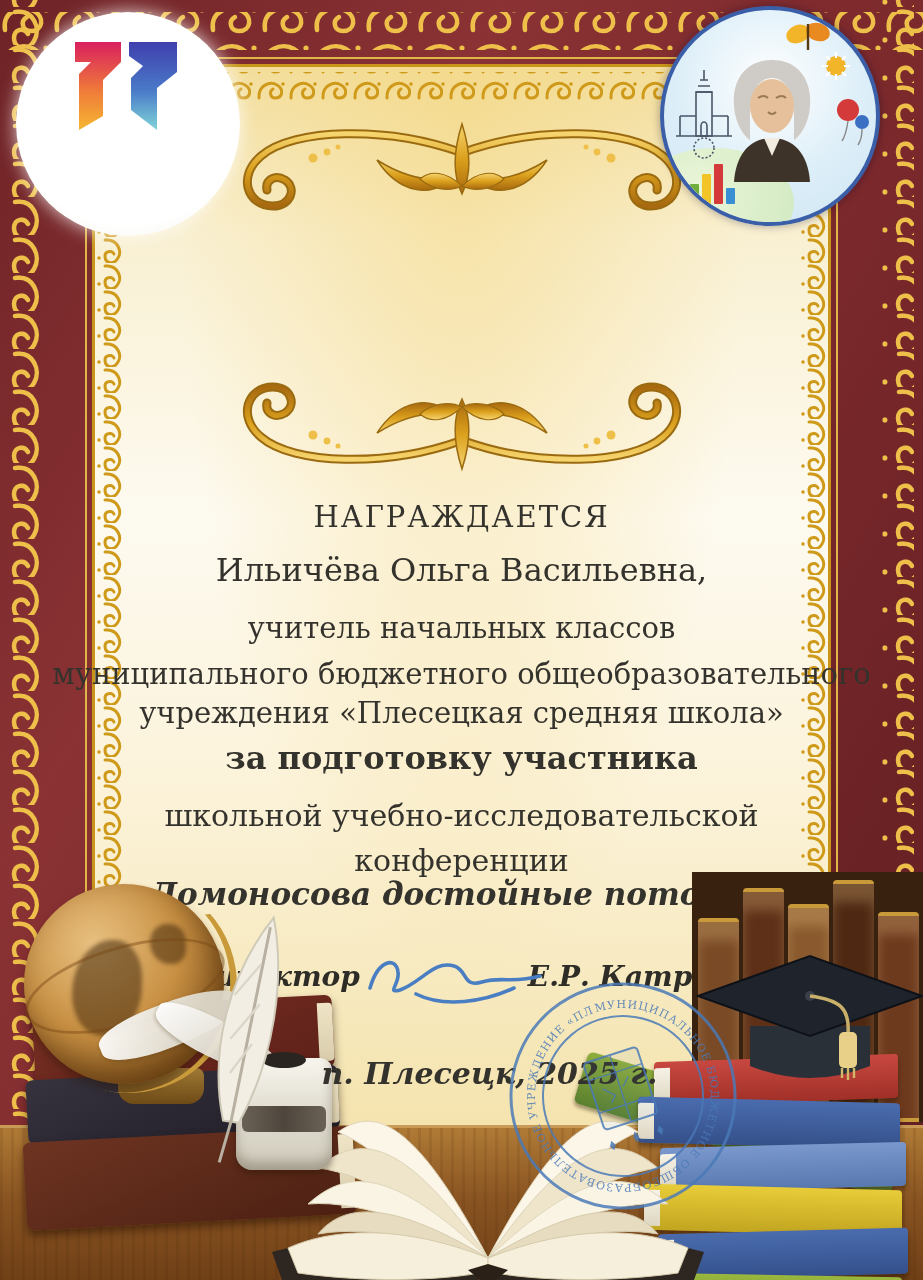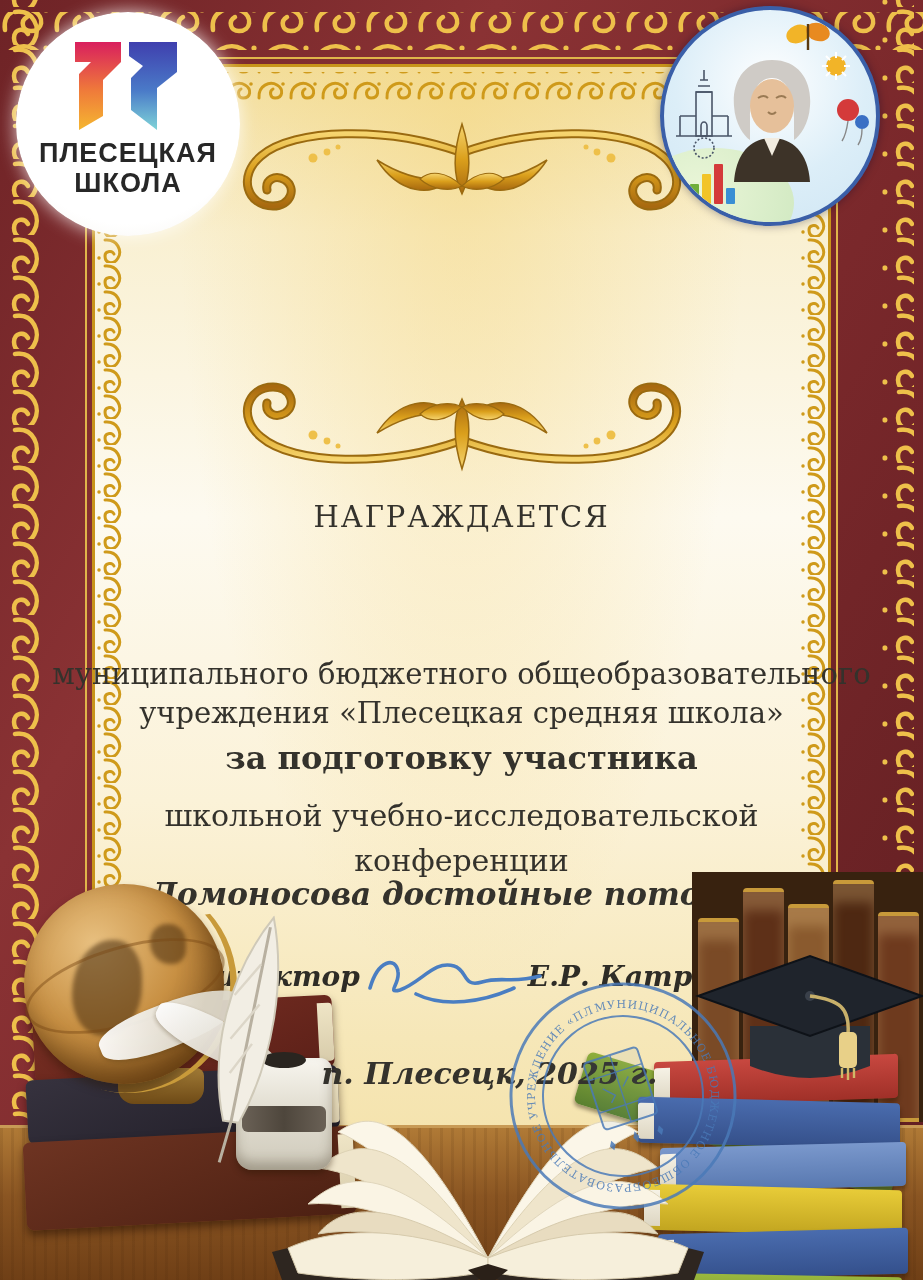--- a/index.html
+++ b/index.html
@@ -181,22 +181,20 @@
         </linearGradient>
         <linearGradient id="lgR" x1="0" y1="0" x2="0" y2="1">
           <stop offset="0" stop-color="#3f3fae"></stop>
             <stop offset=".55" stop-color="#4a7ac8"></stop>
             <stop offset="1" stop-color="#7fd4d8"></stop>
         </linearGradient>
       </defs>
       <path d="M6,4 H52 V24 L34,42 V78 L10,92 V36 L22,24 H6 Z" fill="url(#lgL)"></path>
       <path d="M60,4 H108 V34 L88,50 V92 L62,72 V40 L74,28 L60,18 Z" fill="url(#lgR)"></path>
     </svg>
-    <div class="logo-text">ПЛЕСЕЦКАЯ
-ШКОЛА</div>
   </div>
 
   <div class="emblem">
     <div class="hill"></div>
     <svg width="64" height="96" style="left:8px;top:56px;" viewBox="0 0 64 96">
       <g fill="none" stroke="#4a5568" stroke-width="1.6">
         <rect x="24" y="26" width="16" height="44"></rect>
         <path d="M32,4 L32,14 M28,14 h8 M26,20 h12 M24,26 h16"></path>
         <path d="M8,50 h16 M8,50 v20 M40,50 h16 M56,50 v20 M4,70 h56"></path>
         <path d="M29,60 a3,4 0 0 1 6,0 v10 h-6 z"></path>
@@ -226,20 +224,22 @@
     </svg>
     <div class="bars">
       <i style="height:20px;background:#6fae3a;"></i>
         <i style="height:30px;background:#f2c428;"></i>
       <i style="height:40px;background:#d43a3a;"></i>
         <i style="height:16px;background:#3a8fd4;"></i>
     </div>
   </div>
 
   <div class="tline award-label">НАГРАЖДАЕТСЯ</div>
+  <div class="tline recipient">Ильичёва Ольга Васильевна,</div>
+  <div class="tline role">учитель начальных классов</div>
   <div class="tline organization">муниципального бюджетного общеобразовательного
 учреждения «Плесецкая средняя школа»</div>
   <div class="tline event">школьной учебно-исследовательской
 конференции</div>
   <div class="tline reason">за подготовку участника</div>
   <div class="tline event-name">«Ломоносова достойные потомки»</div>
 
   <div class="sign-row">
     <span class="sign-label">Директор</span>
     <svg class="sign-scribble" width="190" height="56" viewBox="0 0 190 56">

